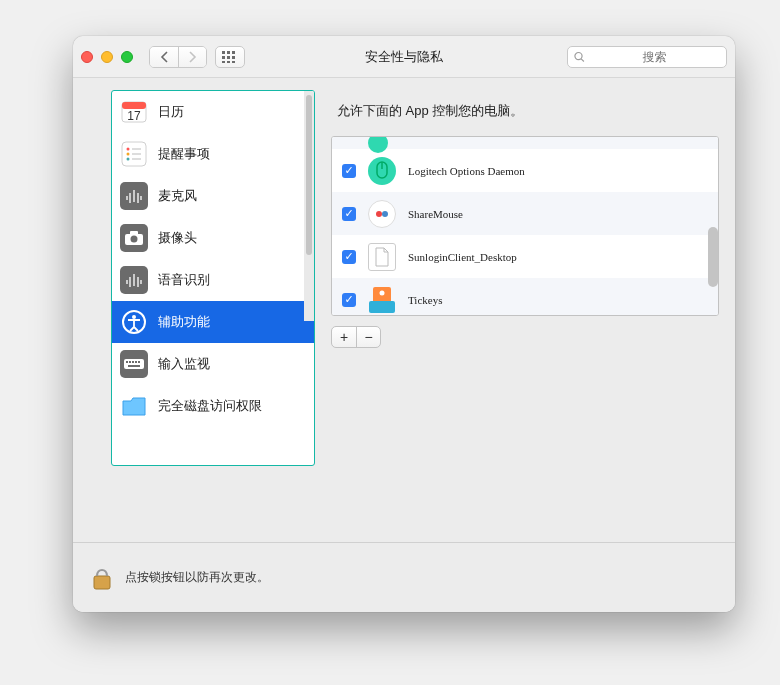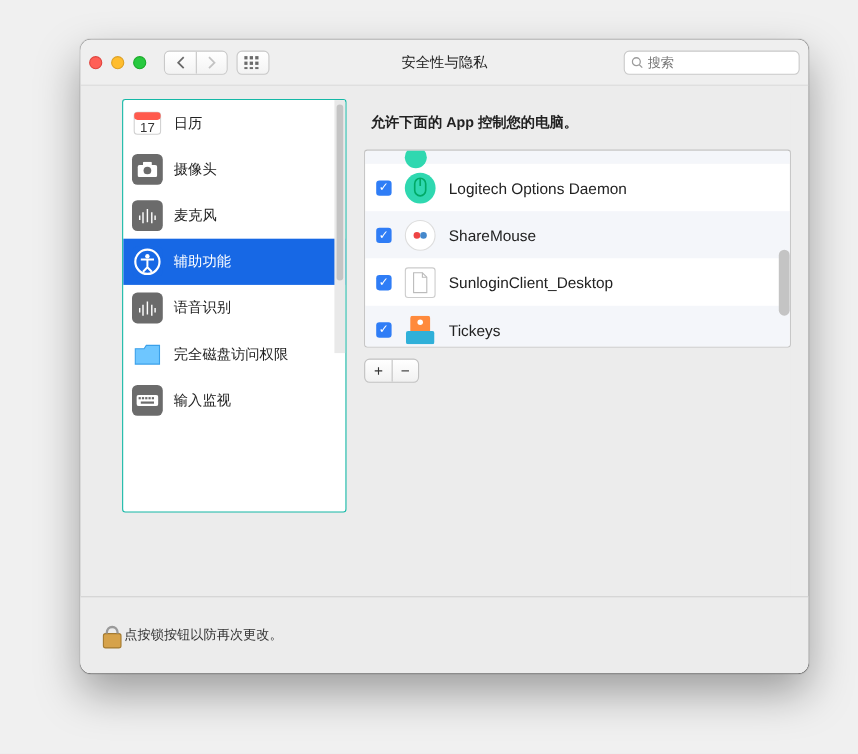--- a/index.html
+++ b/index.html
@@ -81,20 +81,21 @@
     width:160px; height:22px;
     border:1px solid #c9c9c9;
     border-radius:5px;
     background:#fff;
     display:flex;align-items:center;
     padding:0 6px; gap:4px;
   }
   .search input {
     border:none;outline:none;width:100%;font-size:12px;
     background:transparent;
+    text-align:center;
   }
   .tabs-wrap {
     padding:20px 0 6px;
     display:flex;justify-content:center;
   }
   .seg {
     display:flex;
     border:1px solid #bdbdbd;
     border-radius:5px;
     overflow:hidden;
@@ -158,21 +159,21 @@
     width:28px;height:28px;border-radius:5px;
     display:flex;align-items:center;justify-content:center;
     font-size:16px;
     flex-shrink:0;
   }
   .right-panel {
     position:absolute;
     left:242px; top:6px;
     right:0; height:376px;
   }
-  .allow-text { font-size:13px; margin:12px 6px 16px;font-weight:bold; }
+  .allow-text { font-size:13px; margin:12px 6px 16px; }
   .app-listbox {
     border:1px solid #c2c2c2;
     border-radius:3px;
     background:#fff;
     height:180px;
     overflow:hidden;
     position:relative;
   }
   .app-row {
     height:43px;
@@ -189,21 +190,21 @@
     background:#2f7df6;
     display:flex;align-items:center;justify-content:center;
     color:#fff;font-size:11px;
     flex-shrink:0;
   }
   .app-icon {
     width:28px;height:28px;border-radius:5px;
     display:flex;align-items:center;justify-content:center;
     flex-shrink:0;
   }
-  .app-name { font-size:14px; }
+  .app-name { font-size:11px;font-family:Liberation Serif, serif; }
   .rscroll{
     position:absolute; right:0; top:90px; width:10px; height:60px;
     background:#c4c4c4; border-radius:5px;
   }
   .addremove {
     margin-top:10px;
     display:inline-flex;
     border:1px solid #c2c2c2;
     border-radius:5px;
     overflow:hidden;
@@ -216,20 +217,21 @@
   }
   .addremove div + div{border-left:1px solid #c2c2c2;}
   .bottom-bar {
     position:absolute;
     left:0;right:0;bottom:0;
     height:70px;
     border-top:1px solid #d0d0d0;
     background:#ececec;
     display:flex;align-items:center;
     padding:0 18px;
+    gap:12px;
   }
   .lock-note{ font-size:12px; color:#333; }
   .bottom-right{ margin-left:auto; display:flex; gap:10px; align-items:center; }
   .btn {
     height:22px; padding:0 16px;
     border:1px solid #c2c2c2; border-radius:5px;
     background:linear-gradient(#fff,#f3f3f3);
     font-size:13px;
     display:flex;align-items:center;
   }
@@ -316,91 +318,105 @@
             <span class="sb-icon" style="background:#fff">
               <svg width="26" height="26" viewBox="0 0 26 26">
                   <rect x="1" y="3" width="24" height="20" rx="3" fill="#fff" stroke="#d0d0d0"></rect>
                   <rect x="1" y="3" width="24" height="7" rx="3" fill="#ff5a4d"></rect>
                   <text x="13" y="21" font-size="12" fill="#333" text-anchor="middle">17</text>
                 </svg>
             </span>
             <span>日历</span>
           </li>
           <li class="sb-item">
-            <span class="sb-icon" style="background:#6b6b6b;border-radius:5px">
-              <svg width="18" height="14" viewBox="0 0 18 14">
-                  <rect x="0" y="3" width="18" height="11" rx="2" fill="#fff"></rect>
-                  <circle cx="9" cy="8" r="3.5" fill="#6b6b6b"></circle>
-                  <rect x="5" y="0" width="8" height="4" rx="1" fill="#fff"></rect>
-                </svg>
-            </span>
-            <span>摄像头</span>
+            <span class="sb-icon" style="background:#fff">
+              <svg width="26" height="26" viewBox="0 0 26 26">
+                  <rect x="1" y="1" width="24" height="24" rx="4" fill="#fff" stroke="#d0d0d0"></rect>
+                  <circle cx="7" cy="8" r="1.5" fill="#f55"></circle>
+                  <circle cx="7" cy="13" r="1.5" fill="#f5a623"></circle>
+                  <circle cx="7" cy="18" r="1.5" fill="#4aa"></circle>
+                  <line x1="11" y1="8" x2="20" y2="8" stroke="#bbb"></line>
+                  <line x1="11" y1="13" x2="20" y2="13" stroke="#bbb"></line>
+                  <line x1="11" y1="18" x2="20" y2="18" stroke="#bbb"></line>
+                </svg>
+            </span>
+            <span>提醒事项</span>
           </li>
           <li class="sb-item">
             <span class="sb-icon" style="background:#6b6b6b;border-radius:5px">
               <svg width="18" height="18" viewBox="0 0 18 18">
                   <g stroke="#fff" stroke-width="1.3">
                     <line x1="2" y1="9" x2="2" y2="13"></line>
                     <line x1="5" y1="6" x2="5" y2="16"></line>
                     <line x1="9" y1="3" x2="9" y2="15"></line>
                     <line x1="13" y1="6" x2="13" y2="16"></line>
                     <line x1="16" y1="9" x2="16" y2="13"></line>
                   </g>
                 </svg>
             </span>
             <span>麦克风</span>
           </li>
-          <li class="sb-item selected">
-            <span class="sb-icon" style="background:#1768e5">
-              <svg width="26" height="26" viewBox="0 0 26 26">
-                  <circle cx="13" cy="13" r="11" fill="none" stroke="#fff" stroke-width="2"></circle>
-                  <circle cx="13" cy="8" r="2" fill="#fff"></circle>
-                  <path d="M7 11 L19 11 M13 11 L13 18 M13 18 L9 22 M13 18 L17 22" stroke="#fff" stroke-width="1.8" fill="none"></path>
-                </svg>
-            </span>
-            <span>辅助功能</span>
+          <li class="sb-item">
+            <span class="sb-icon" style="background:#6b6b6b;border-radius:5px">
+              <svg width="18" height="14" viewBox="0 0 18 14">
+                  <rect x="0" y="3" width="18" height="11" rx="2" fill="#fff"></rect>
+                  <circle cx="9" cy="8" r="3.5" fill="#6b6b6b"></circle>
+                  <rect x="5" y="0" width="8" height="4" rx="1" fill="#fff"></rect>
+                </svg>
+            </span>
+            <span>摄像头</span>
           </li>
           <li class="sb-item">
             <span class="sb-icon" style="background:#6b6b6b;border-radius:5px">
               <svg width="18" height="18" viewBox="0 0 18 18">
                   <g stroke="#fff" stroke-width="1.3">
                     <line x1="2" y1="9" x2="2" y2="13"></line>
                     <line x1="5" y1="6" x2="5" y2="16"></line>
                     <line x1="9" y1="3" x2="9" y2="15"></line>
                     <line x1="13" y1="6" x2="13" y2="16"></line>
                     <line x1="16" y1="9" x2="16" y2="13"></line>
                   </g>
                 </svg>
             </span>
             <span>语音识别</span>
           </li>
-          <li class="sb-item">
-            <span class="sb-icon">
-              <svg width="26" height="22" viewBox="0 0 26 22">
-                  <path d="M2 6 L10 6 L12 3 L24 3 L24 20 L2 20 Z" fill="#6ec6ff" stroke="#3aa0ea"></path>
-                </svg>
-            </span>
-            <span>完全磁盘访问权限</span>
+          <li class="sb-item selected">
+            <span class="sb-icon" style="background:#1768e5">
+              <svg width="26" height="26" viewBox="0 0 26 26">
+                  <circle cx="13" cy="13" r="11" fill="none" stroke="#fff" stroke-width="2"></circle>
+                  <circle cx="13" cy="8" r="2" fill="#fff"></circle>
+                  <path d="M7 11 L19 11 M13 11 L13 18 M13 18 L9 22 M13 18 L17 22" stroke="#fff" stroke-width="1.8" fill="none"></path>
+                </svg>
+            </span>
+            <span>辅助功能</span>
           </li>
           <li class="sb-item">
             <span class="sb-icon" style="background:#6b6b6b;border-radius:5px">
               <svg width="20" height="14" viewBox="0 0 20 14">
                   <rect x="0" y="2" width="20" height="10" rx="2" fill="#fff"></rect>
                   <g fill="#6b6b6b">
                     <rect x="2" y="4" width="2" height="2"></rect>
                     <rect x="5" y="4" width="2" height="2"></rect>
                     <rect x="8" y="4" width="2" height="2"></rect>
                     <rect x="11" y="4" width="2" height="2"></rect>
                     <rect x="14" y="4" width="2" height="2"></rect>
                     <rect x="4" y="8" width="12" height="2"></rect>
                   </g>
                 </svg>
             </span>
             <span>输入监视</span>
           </li>
+          <li class="sb-item">
+            <span class="sb-icon">
+              <svg width="26" height="22" viewBox="0 0 26 22">
+                  <path d="M2 6 L10 6 L12 3 L24 3 L24 20 L2 20 Z" fill="#6ec6ff" stroke="#3aa0ea"></path>
+                </svg>
+            </span>
+            <span>完全磁盘访问权限</span>
+          </li>
         </ul>
         <div class="sidebar-scroll"></div>
       </div>
 
       <div class="right-panel">
         <div class="allow-text">允许下面的 App 控制您的电脑。</div>
 
         <div class="app-listbox">
           <div class="app-row first-peek">
             <span style="width:14px"></span>

